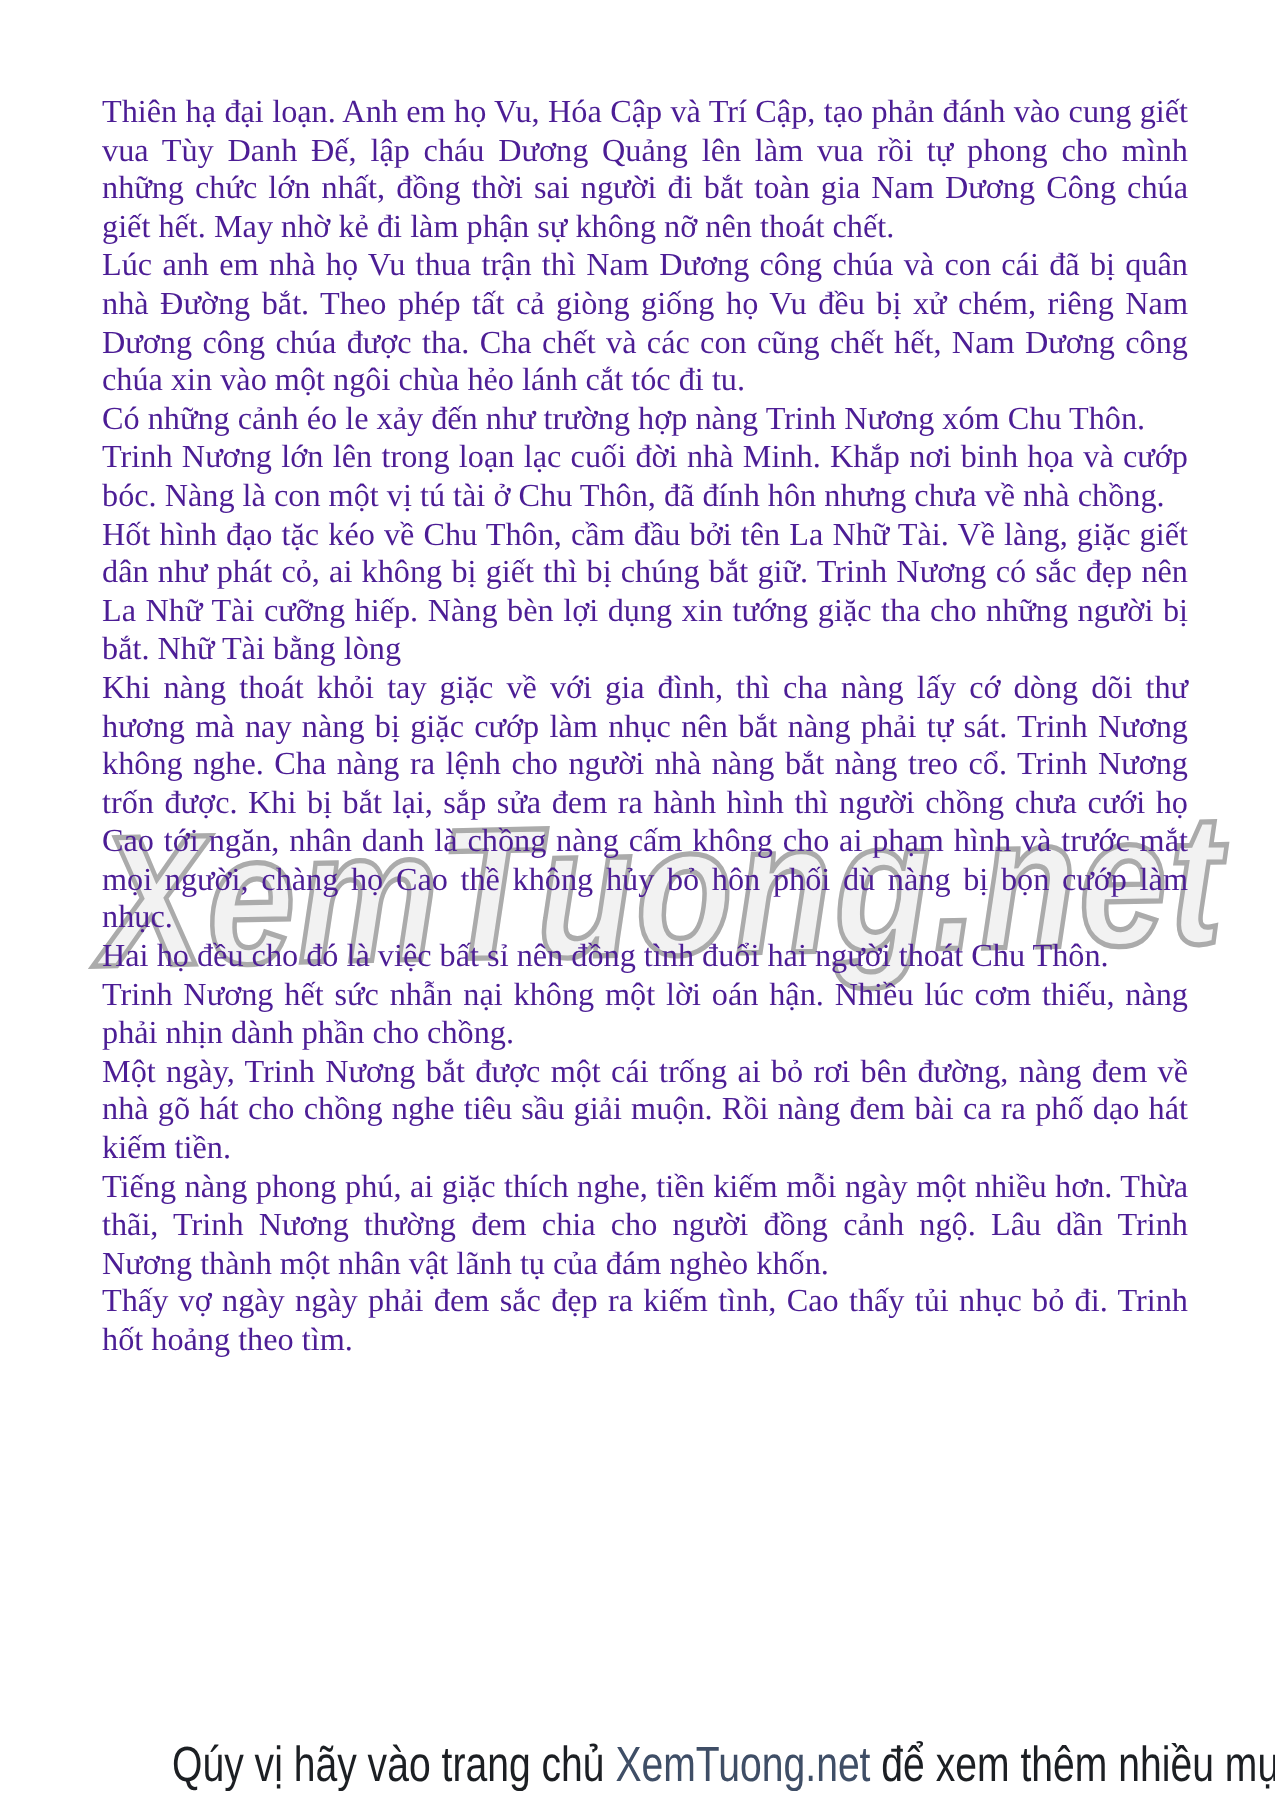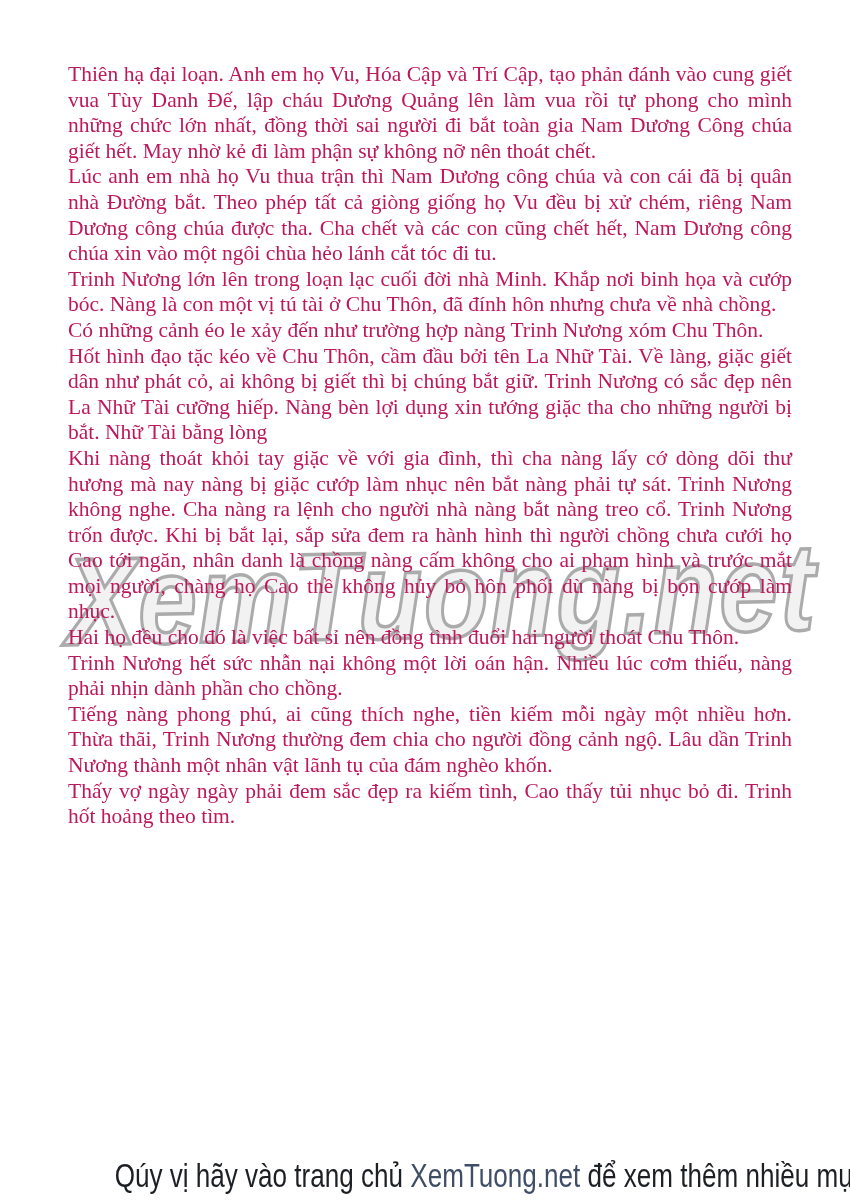--- a/index.html
+++ b/index.html
@@ -34,21 +34,21 @@
     transform-origin: left center;
     pointer-events: none;
   }
   
   .body-text {
     position: absolute;
     left: 68px;
     top: 62px;
     width: 724px;
     z-index: 1;
-    color: #be185d;
+    color: #4c1d95;
     font-size: 21.5px;
     line-height: 25.6px;
   }
   .body-text p {
     margin: 0;
     text-align: justify;
     text-justify: inter-word;
   }
   
   .footer {
@@ -77,27 +77,28 @@
 </head>
 <body>
 
 <div class="page">
 
   <div class="watermark" style="color: rgb(242, 242, 242); -webkit-text-stroke-color: rgb(171, 171, 171);">XemTuong.net</div>
 
   <div class="body-text">
       <p>Thiên hạ đại loạn. Anh em họ Vu, Hóa Cập và Trí Cập, tạo phản đánh vào cung giết vua Tùy Danh Đế, lập cháu Dương Quảng lên làm vua rồi tự phong cho mình những chức lớn nhất, đồng thời sai người đi bắt toàn gia Nam Dương Công chúa giết hết. May nhờ kẻ đi làm phận sự không nỡ nên thoát chết.</p>
       <p>Lúc anh em nhà họ Vu thua trận thì Nam Dương công chúa và con cái đã bị quân nhà Đường bắt. Theo phép tất cả giòng giống họ Vu đều bị xử chém, riêng Nam Dương công chúa được tha. Cha chết và các con cũng chết hết, Nam Dương công chúa xin vào một ngôi chùa hẻo lánh cắt tóc đi tu.</p>
+      <p>Có những cảnh éo le xảy đến như trường hợp nàng Trinh Nương xóm Chu Thôn.</p>
       <p>Trinh Nương lớn lên trong loạn lạc cuối đời nhà Minh. Khắp nơi binh họa và cướp bóc. Nàng là con một vị tú tài ở Chu Thôn, đã đính hôn nhưng chưa về nhà chồng.</p>
-      <p>Có những cảnh éo le xảy đến như trường hợp nàng Trinh Nương xóm Chu Thôn.</p>
       <p>Hốt hình đạo tặc kéo về Chu Thôn, cầm đầu bởi tên La Nhữ Tài. Về làng, giặc giết dân như phát cỏ, ai không bị giết thì bị chúng bắt giữ. Trinh Nương có sắc đẹp nên La Nhữ Tài cưỡng hiếp. Nàng bèn lợi dụng xin tướng giặc tha cho những người bị bắt. Nhữ Tài bằng lòng</p>
       <p>Khi nàng thoát khỏi tay giặc về với gia đình, thì cha nàng lấy cớ dòng dõi thư hương mà nay nàng bị giặc cướp làm nhục nên bắt nàng phải tự sát. Trinh Nương không nghe. Cha nàng ra lệnh cho người nhà nàng bắt nàng treo cổ. Trinh Nương trốn được. Khi bị bắt lại, sắp sửa đem ra hành hình thì người chồng chưa cưới họ Cao tới ngăn, nhân danh là chồng nàng cấm không cho ai phạm hình và trước mắt mọi người, chàng họ Cao thề không hủy bỏ hôn phối dù nàng bị bọn cướp làm nhục.</p>
       <p>Hai họ đều cho đó là việc bất sỉ nên đồng tình đuổi hai người thoát Chu Thôn.</p>
       <p>Trinh Nương hết sức nhẫn nại không một lời oán hận. Nhiều lúc cơm thiếu, nàng phải nhịn dành phần cho chồng.</p>
-      <p>Tiếng nàng phong phú, ai cũng thích nghe, tiền kiếm mỗi ngày một nhiều hơn. Thừa thãi, Trinh Nương thường đem chia cho người đồng cảnh ngộ. Lâu dần Trinh Nương thành một nhân vật lãnh tụ của đám nghèo khốn.</p>
+      <p>Một ngày, Trinh Nương bắt được một cái trống ai bỏ rơi bên đường, nàng đem về nhà gõ hát cho chồng nghe tiêu sầu giải muộn. Rồi nàng đem bài ca ra phố dạo hát kiếm tiền.</p>
+      <p>Tiếng nàng phong phú, ai giặc thích nghe, tiền kiếm mỗi ngày một nhiều hơn. Thừa thãi, Trinh Nương thường đem chia cho người đồng cảnh ngộ. Lâu dần Trinh Nương thành một nhân vật lãnh tụ của đám nghèo khốn.</p>
       <p>Thấy vợ ngày ngày phải đem sắc đẹp ra kiếm tình, Cao thấy tủi nhục bỏ đi. Trinh hốt hoảng theo tìm.</p>
     </div>
 
   <div class="footer">
     <span class="footer-inner">
       <span style="color: rgb(28, 31, 35);">Qúy vị hãy vào trang chủ </span><span class="footer-brand" style="color: rgb(63, 78, 102);">XemTuong.net</span><span style="color: rgb(28, 31, 35);"> để xem thêm nhiều mục hay khác</span>
     </span>
   </div>
 
 </div>

